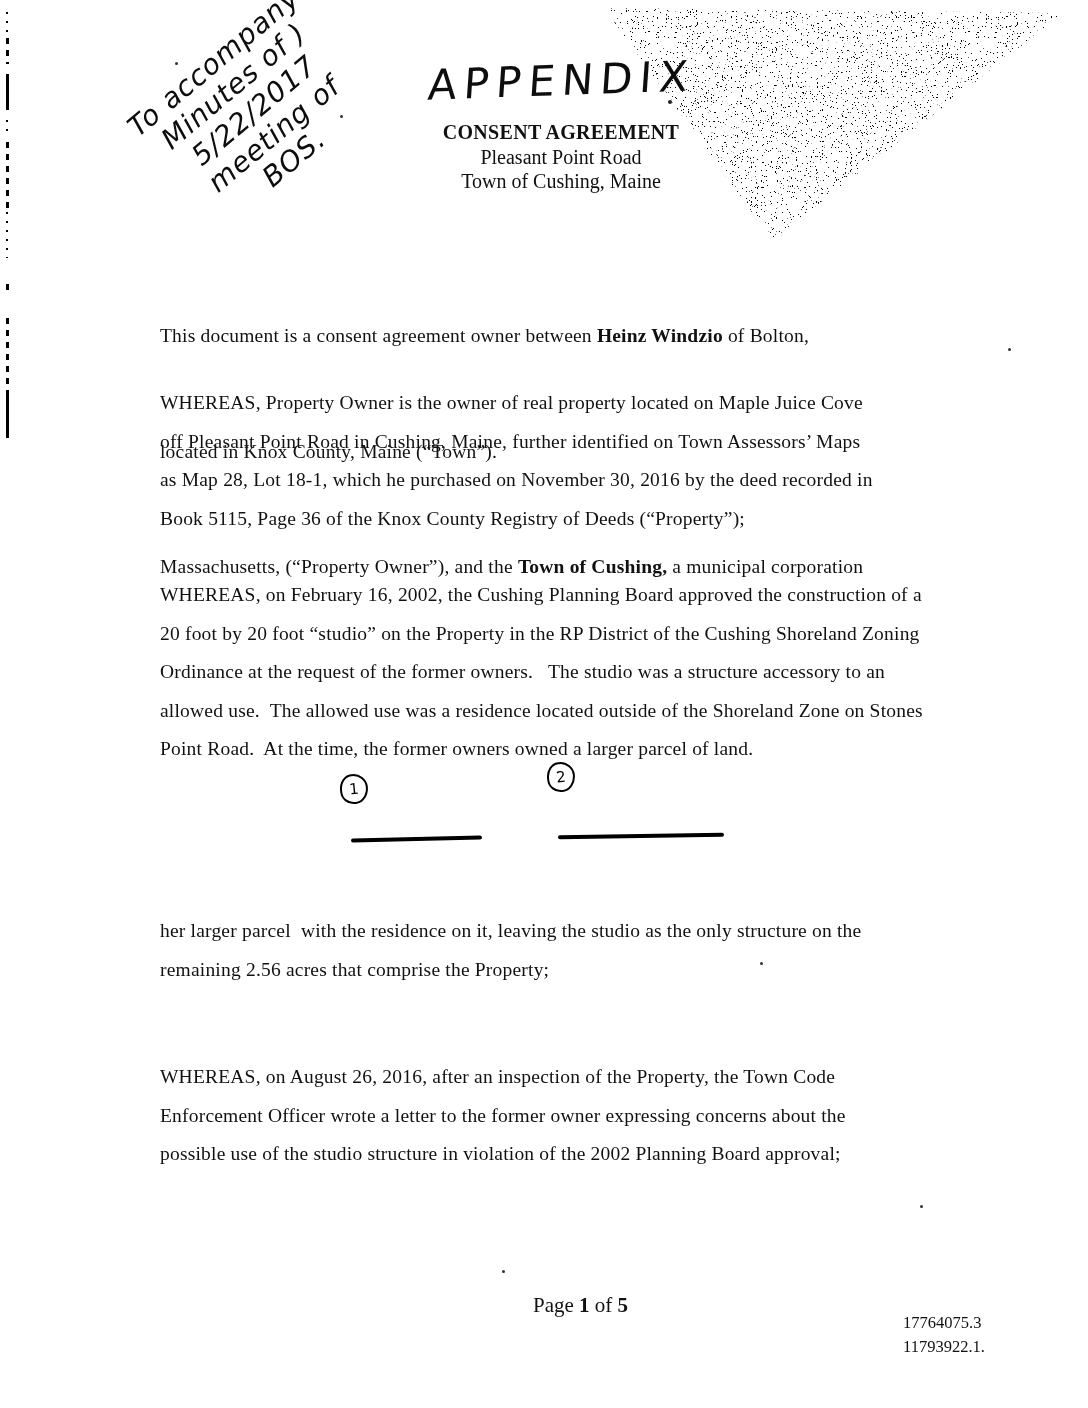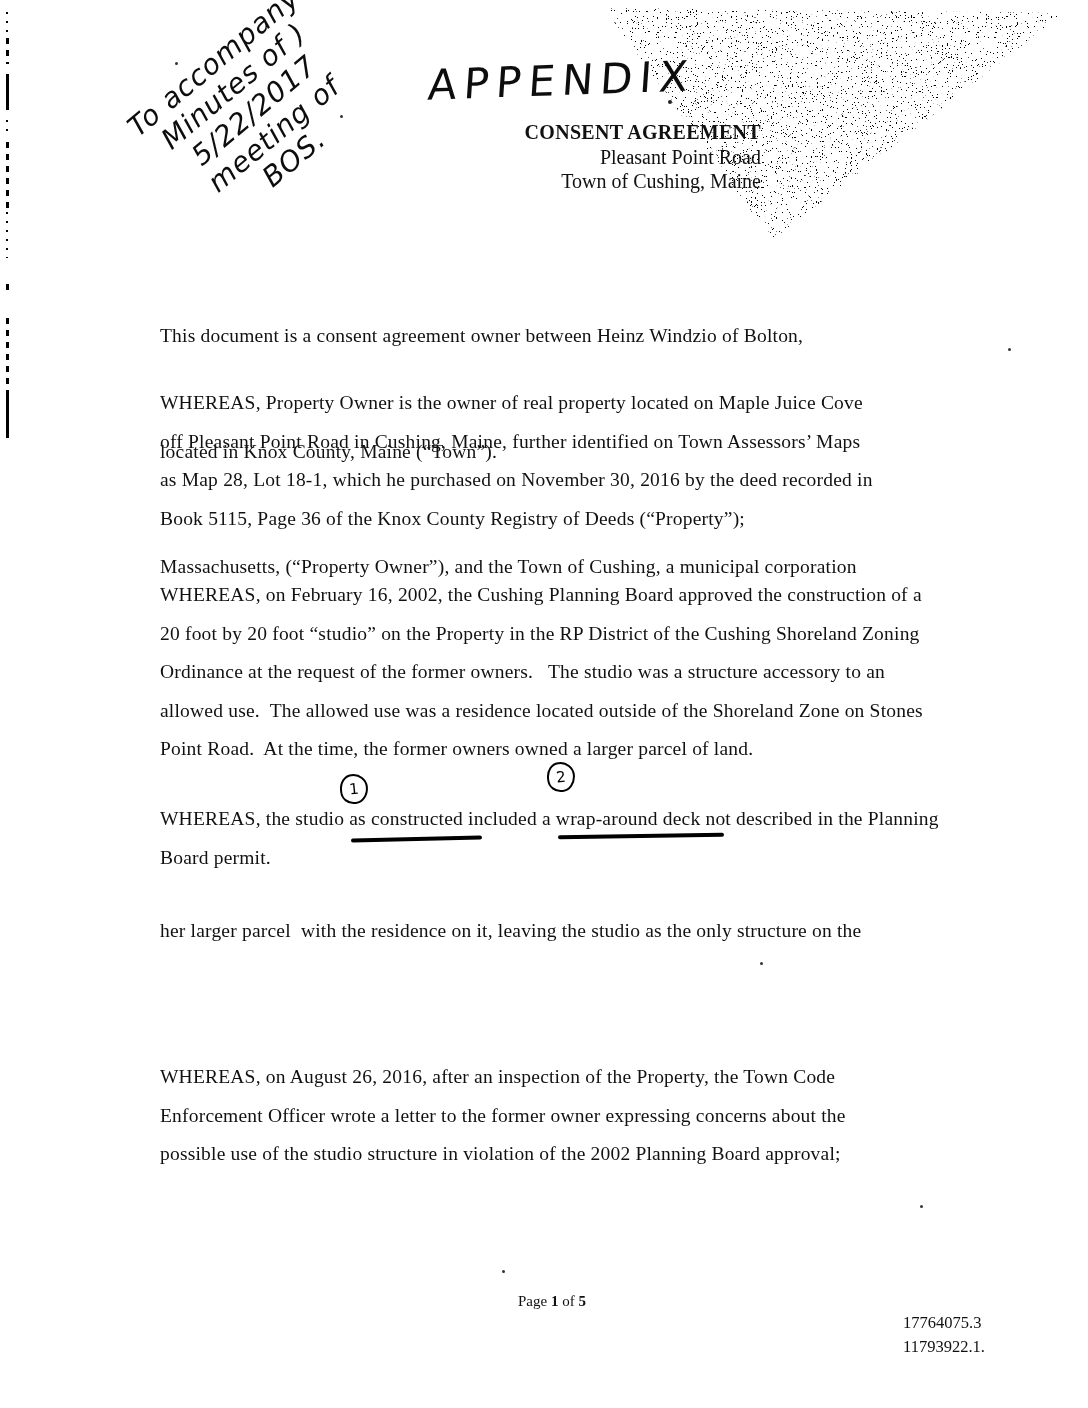--- a/index.html
+++ b/index.html
@@ -6,21 +6,21 @@
   .page {
     position:relative; width:1088px; height:1408px; margin:0 auto;
     background:#ffffff; overflow:hidden;
     font-family:"Liberation Serif", serif; color:#111;
   }
 
   
   .para { position:absolute; left:160px; font-size:19.5px; line-height:38.5px;
           letter-spacing:0.2px; white-space:pre; }
   .para .line { height:38.5px; white-space:pre; }
-  .para b { font-weight:normal; }
+  .para b { font-weight:bold; }
 
   
   .handnote {
     position:absolute; left:68px; top:32px; width:372px;
     transform:rotate(-40deg); transform-origin:center;
     font-family:"DejaVu Sans", sans-serif; font-style:italic;
     font-size:28px; line-height:1.12; text-align:center; letter-spacing:1px;
     color:#0d0d0d;
   }
 
@@ -28,38 +28,38 @@
   .appendix {
     position:absolute; left:428px; top:56px;
     font-family:"DejaVu Sans", sans-serif; font-size:42px; font-weight:400;
     letter-spacing:7px; transform:rotate(-2deg) skewX(-6deg); color:#0d0d0d;
   }
   .appendix-dot { position:absolute; left:668px; top:100px; width:4px; height:4px;
     background:#222; border-radius:50%; }
 
   
   .titleblock { position:absolute; left:361px; top:120px; width:400px;
-    text-align:right; line-height:24.5px; }
+    text-align:center; line-height:24.5px; }
   .title { font-size:20px; font-weight:600; letter-spacing:0.3px; }
   .subtitle { font-size:20px; }
 
   
   .circle {
     position:absolute; width:24px; height:26px; border:2px solid #000;
     border-radius:46% 54% 50% 50% / 52% 48% 55% 45%;
     display:flex; align-items:center; justify-content:center;
     font-family:"DejaVu Sans", sans-serif; font-size:15px;
     transform:rotate(-6deg); color:#000;
   }
 
   
   .underline-mark { position:absolute; height:4px; background:#000; border-radius:2px; }
 
   
-  .footer-page { position:absolute; left:518px; top:1293px; font-size:15px; white-space:pre; }
+  .footer-page { position:absolute; left:533px; top:1293px; font-size:21px; white-space:pre; }
   .footer-page b { font-weight:bold; }
   .docnums { position:absolute; left:903px; top:1311px; font-size:16.5px; line-height:24px; }
 
   
   .edge { position:absolute; left:6px; width:3px; }
   .edge.solid { background:#000; }
   .edge.dash  { background:repeating-linear-gradient(to bottom,#000 0 6px,transparent 6px 12px); }
   .edge.dot   { width:2px; background:repeating-linear-gradient(to bottom,#000 0 2px,transparent 2px 9px); }
 
   .speck { position:absolute; width:3px; height:3px; background:#333; border-radius:50%; }
@@ -117,22 +117,21 @@
   </div>
 
   <div class="para" style="top:240px">
     <div class="line"><span>This document is a consent agreement owner between </span><b>Heinz Windzio</b><span> of Bolton,</span></div>
     <div class="line">located in Knox County, Maine (“Town”).</div>
     <div class="line"><span>Massachusetts, (“Property Owner”), and the </span><b>Town of Cushing,</b><span> a municipal corporation</span></div>
   </div>
 
   <div class="para" style="top:384px"><div class="line">WHEREAS, Property Owner is the owner of real property located on Maple Juice Cove</div><div class="line">off Pleasant Point Road in Cushing, Maine, further identified on Town Assessors’ Maps</div><div class="line">as Map 28, Lot 18-1, which he purchased on November 30, 2016 by the deed recorded in</div><div class="line">Book 5115, Page 36 of the Knox County Registry of Deeds (“Property”);</div></div>
   <div class="para" style="top:576px"><div class="line">WHEREAS, on February 16, 2002, the Cushing Planning Board approved the construction of a</div><div class="line">20 foot by 20 foot “studio” on the Property in the RP District of the Cushing Shoreland Zoning</div><div class="line">Ordinance at the request of the former owners.   The studio was a structure accessory to an</div><div class="line">allowed use.  The allowed use was a residence located outside of the Shoreland Zone on Stones</div><div class="line">Point Road.  At the time, the former owners owned a larger parcel of land.</div></div>
-  <div class="para" style="top:800px"><div class="line">WHEREAS, the studio as constructed included a wrap-around deck not described in the Planning</div><div class="line">Board permit.</div></div>
-  <div class="para" style="top:912px"><div class="line">her larger parcel  with the residence on it, leaving the studio as the only structure on the</div></div>
+  <div class="para" style="top:912px"><div class="line">her larger parcel  with the residence on it, leaving the studio as the only structure on the</div><div class="line">remaining 2.56 acres that comprise the Property;</div></div>
   <div class="para" style="top:1058px"><div class="line">WHEREAS, on August 26, 2016, after an inspection of the Property, the Town Code</div><div class="line">Enforcement Officer wrote a letter to the former owner expressing concerns about the</div><div class="line">possible use of the studio structure in violation of the 2002 Planning Board approval;</div></div>
 
   <div class="circle" style="left:340px;top:774px">1</div>
   <div class="circle" style="left:547px;top:762px">2</div>
 
   <div class="underline-mark" style="left:351px;top:837px;width:131px;transform:rotate(-1.3deg)"></div>
   <div class="underline-mark" style="left:558px;top:834px;width:166px;transform:rotate(-0.8deg)"></div>
 
   <div class="footer-page"><span>Page </span><b>1</b><span> of </span><b>5</b></div>
 

